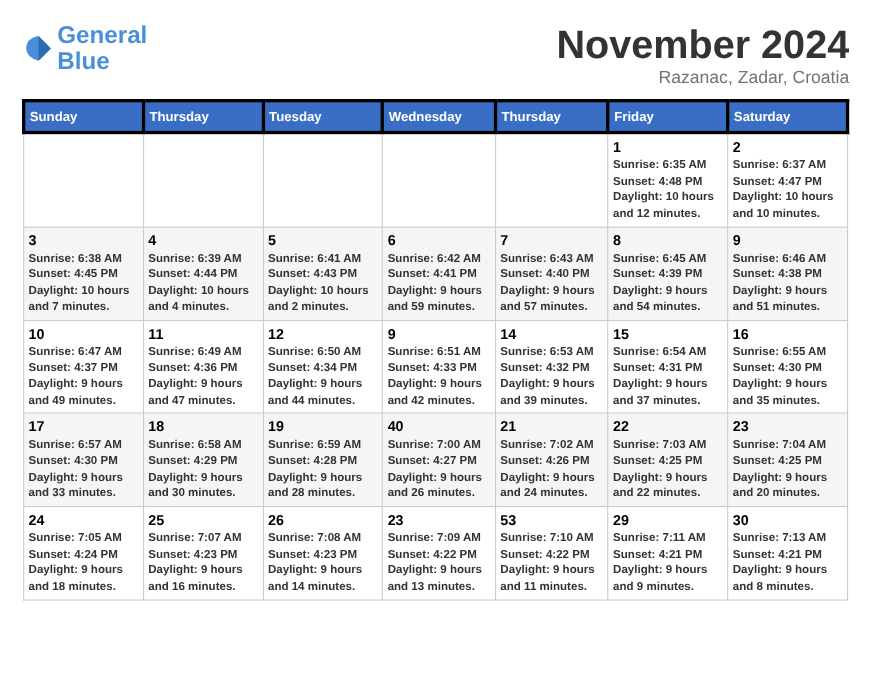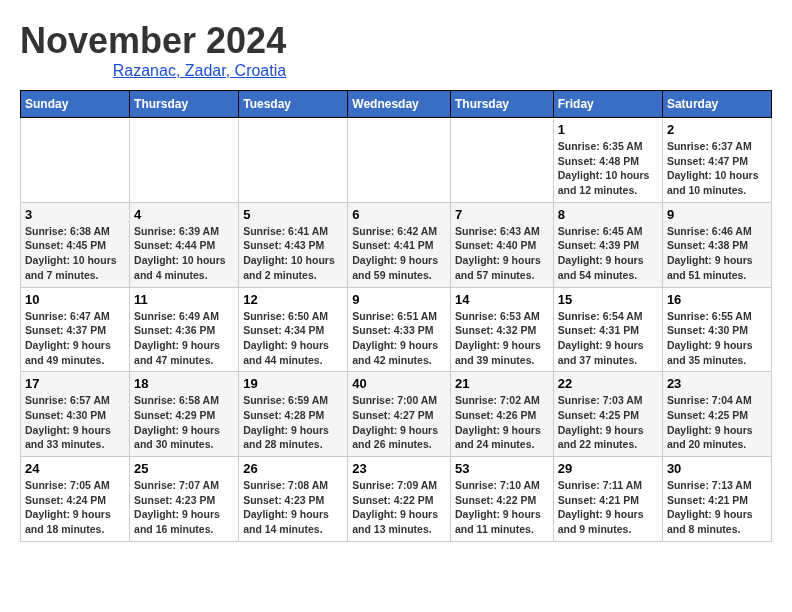--- a/index.html
+++ b/index.html
@@ -38,36 +38,35 @@
       text-align: right;
     }
     .month-title {
       font-size: 36px;
       font-weight: bold;
       color: #333;
       text-align: right;
     }
     .location {
       font-size: 16px;
-      color: #1d4ed8;
-      text-decoration: underline;
+      color: #737373;
     }
     table {
       width: 100%;
       border-collapse: collapse;
       font-size: 11px;
     }
     thead tr th {
       background-color: #3a6dc4;
       color: #fff;
       padding: 6px 4px;
       text-align: left;
       font-size: 12px;
       font-weight: bold;
-      border: 1px solid #000000;
+      border: 3px solid #000000;
     }
     tbody tr td {
       border: 1px solid #ccc;
       vertical-align: top;
       padding: 4px;
       height: 80px;
       background: #fff;
     }
     tbody tr:nth-child(even) td {
       background: #f5f5f5;
@@ -85,20 +84,31 @@
       font-weight: bold;
     }
     .empty-cell {
       background: #fff !important;
     }
   </style>
 </head>
 <body>
 
 <div class="header">
+  <div class="logo">
+    <svg class="logo-icon" viewBox="0 0 40 40" xmlns="http://www.w3.org/2000/svg">
+      <rect x="0" y="0" width="40" height="40" fill="white"></rect>
+      <path d="M20 5 L35 20 L20 35 Q5 30 5 20 Q5 8 20 5Z" fill="#4a90d9"></path>
+      <path d="M20 5 L35 20 L20 35" fill="#2e6bb5"></path>
+    </svg>
+    <div class="logo-text">
+      <div><span>General</span></div>
+      <div><span style="color:#4a90d9">Blue</span></div>
+    </div>
+  </div>
   <div class="title-block">
     <div class="month-title">November 2024</div>
     <div class="location">Razanac, Zadar, Croatia</div>
   </div>
 </div>
 
 <table>
   <thead>
     <tr>
     <th>Sunday</th>

